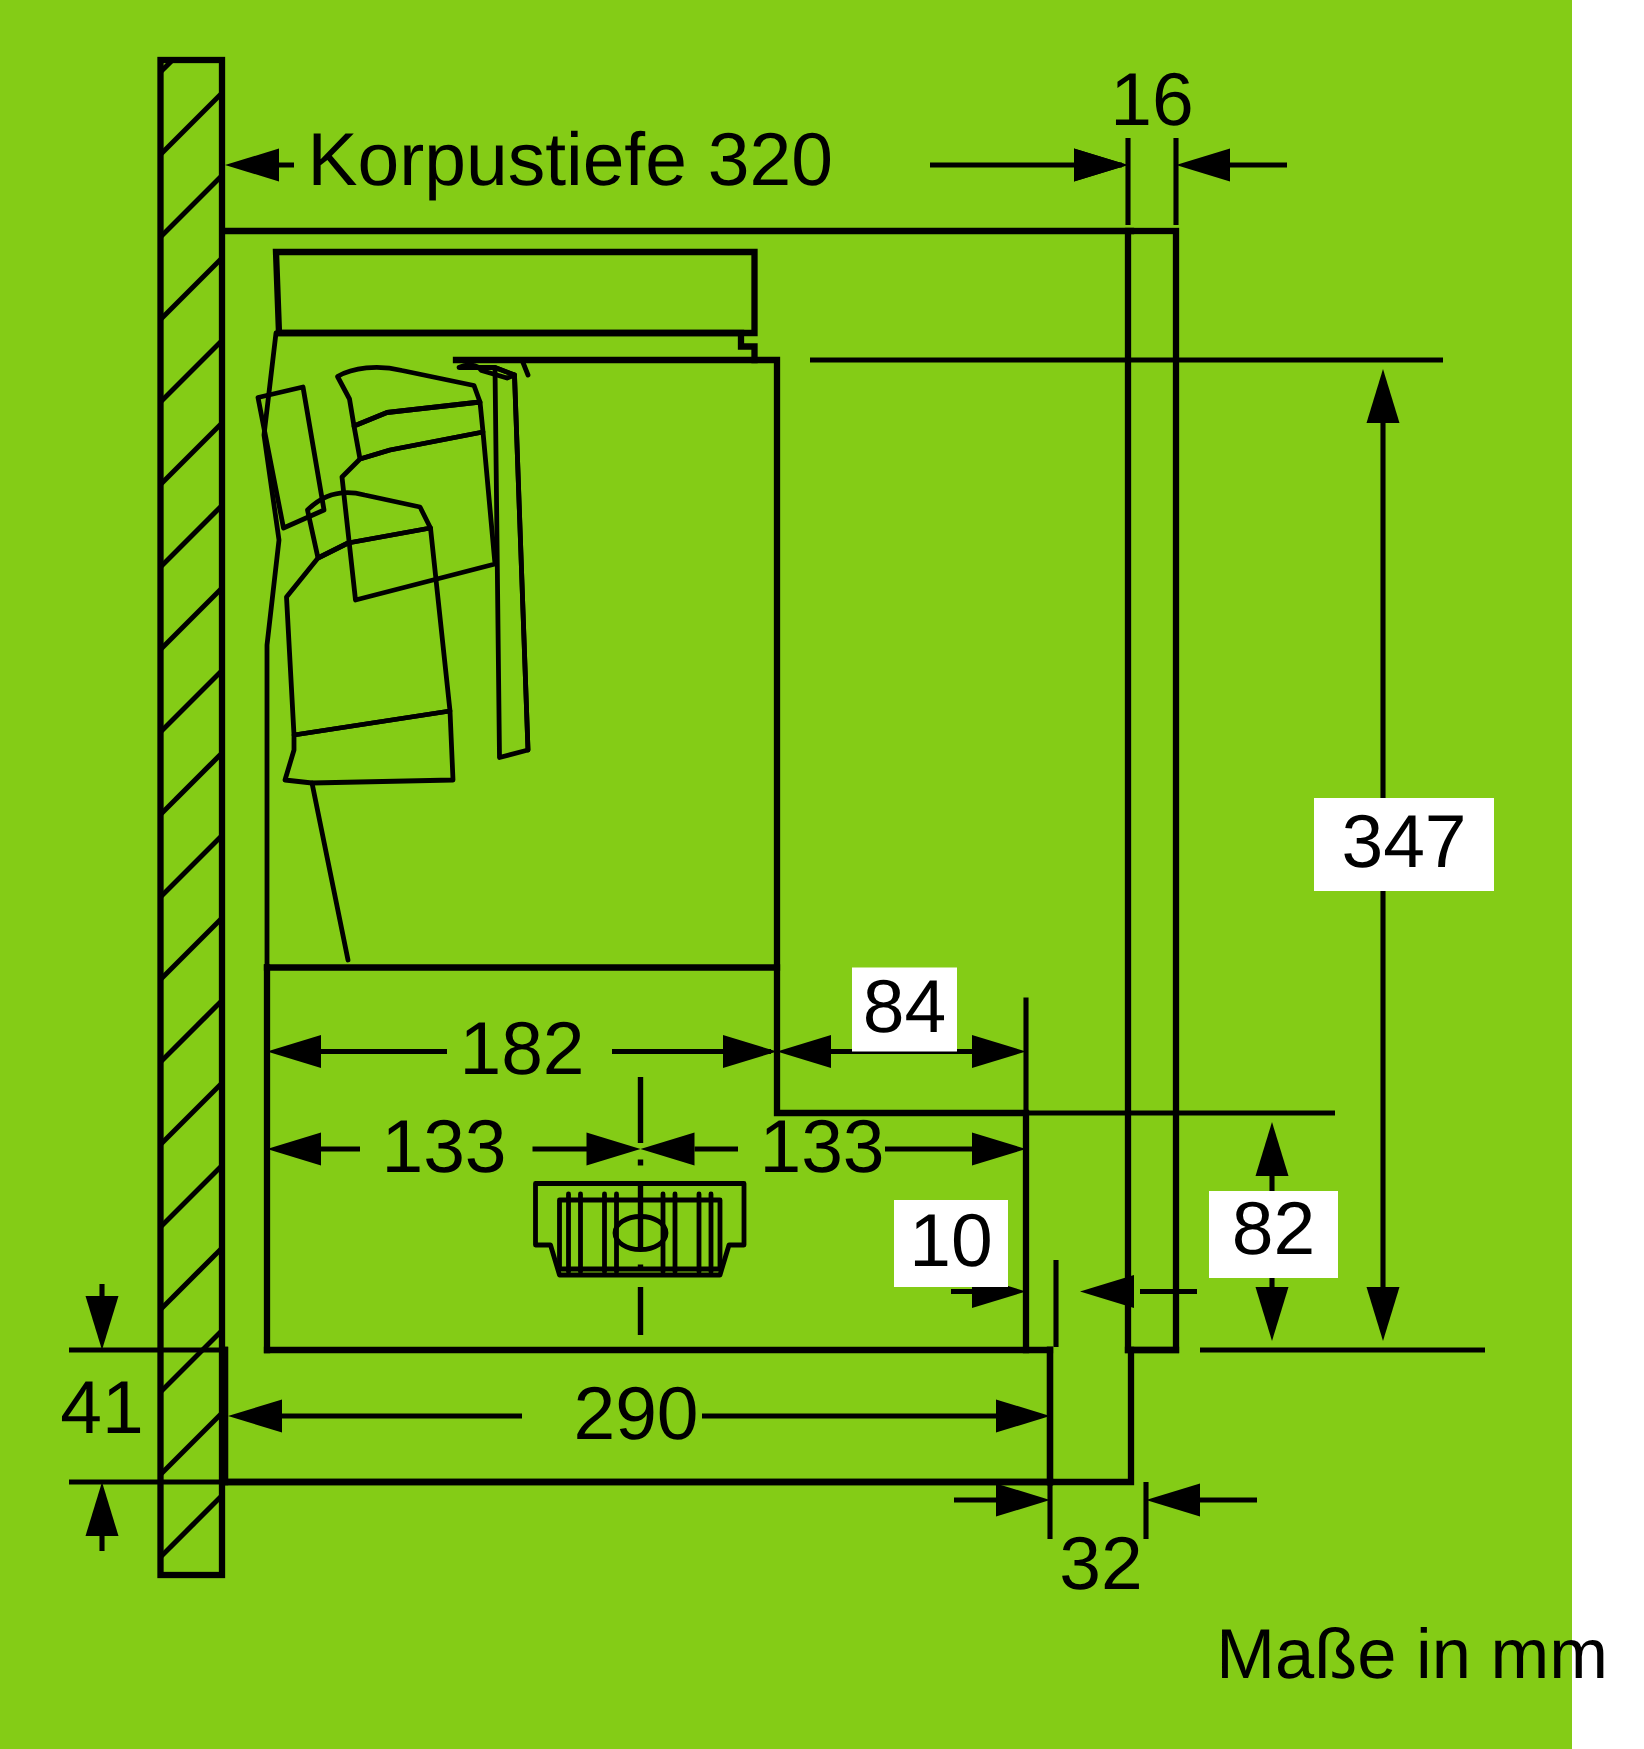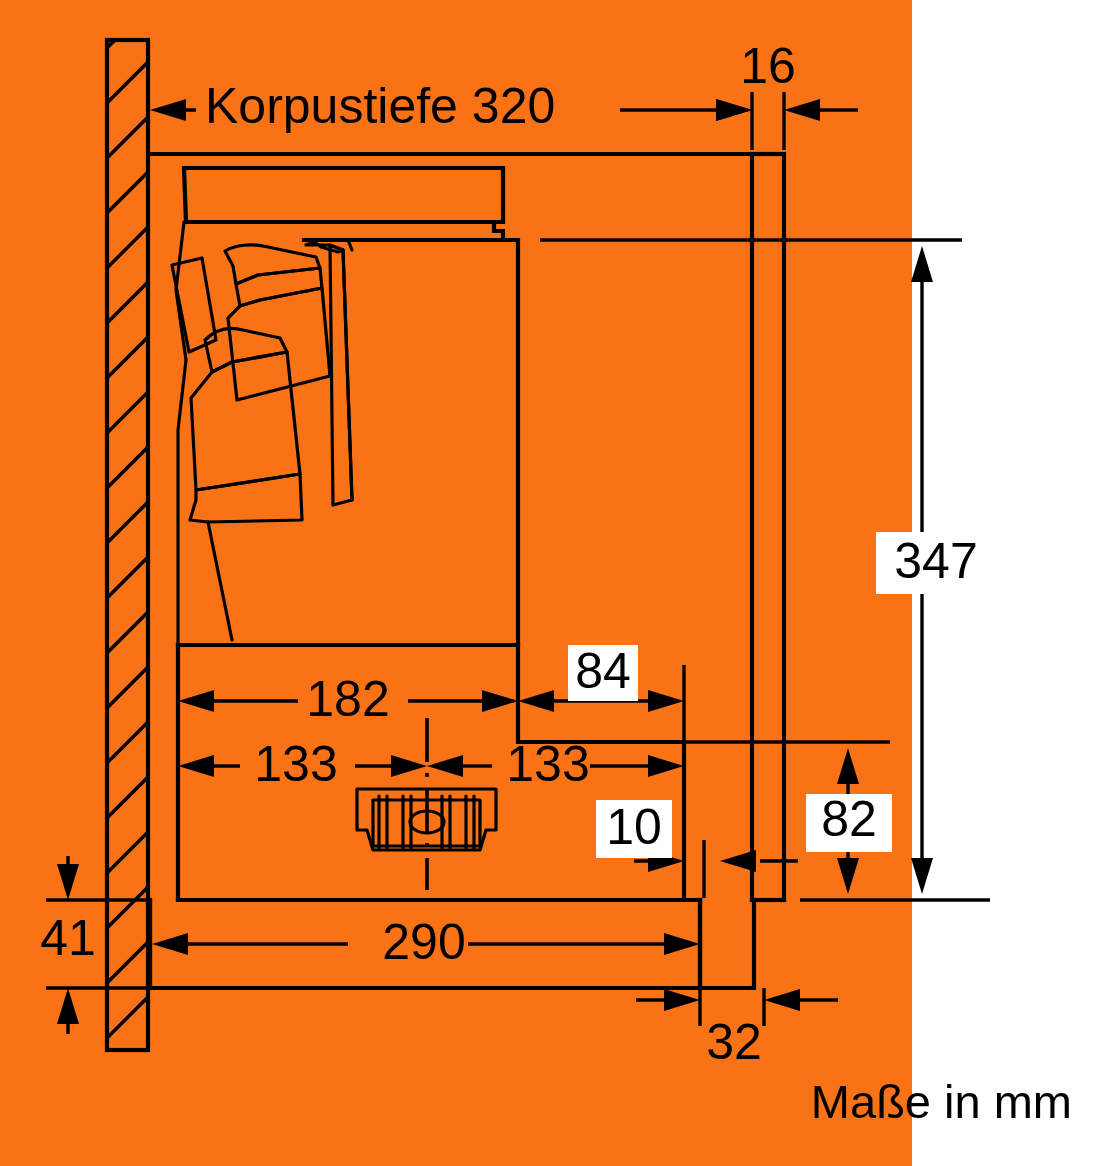--- a/index.html
+++ b/index.html
@@ -2,23 +2,23 @@
 <html><head>
 <meta charset="utf-8">
 <style>
   html, body {
     margin: 0;
     padding: 0;
     background: #ffffff;
   }
   #sheet {
     position: relative;
-    width: 912px;
+    width: 1048px;
     height: 1166px;
-    background: #f97316;
+    background: #84cc16;
     font-family: "Liberation Sans", sans-serif;
     text-decoration: underline;
   }
   #sheet svg {
     display: block;
     width: 1096px;
     height: 1166px;
   }
   .dimtext-lg {
     font-family: "Liberation Sans", sans-serif;

